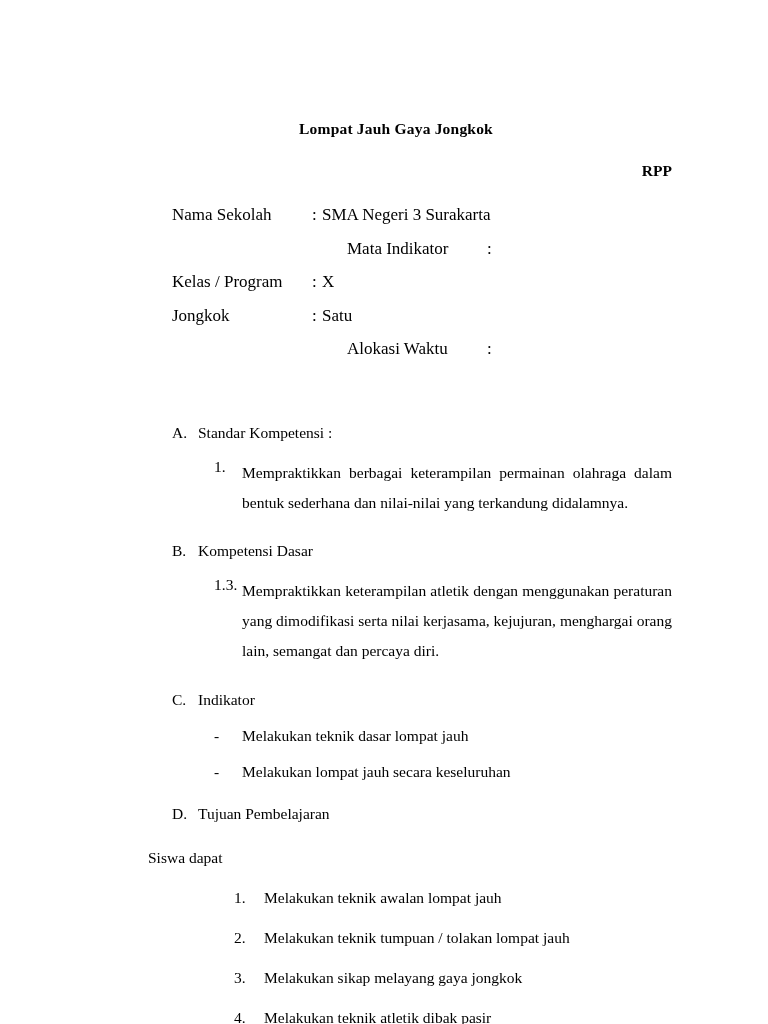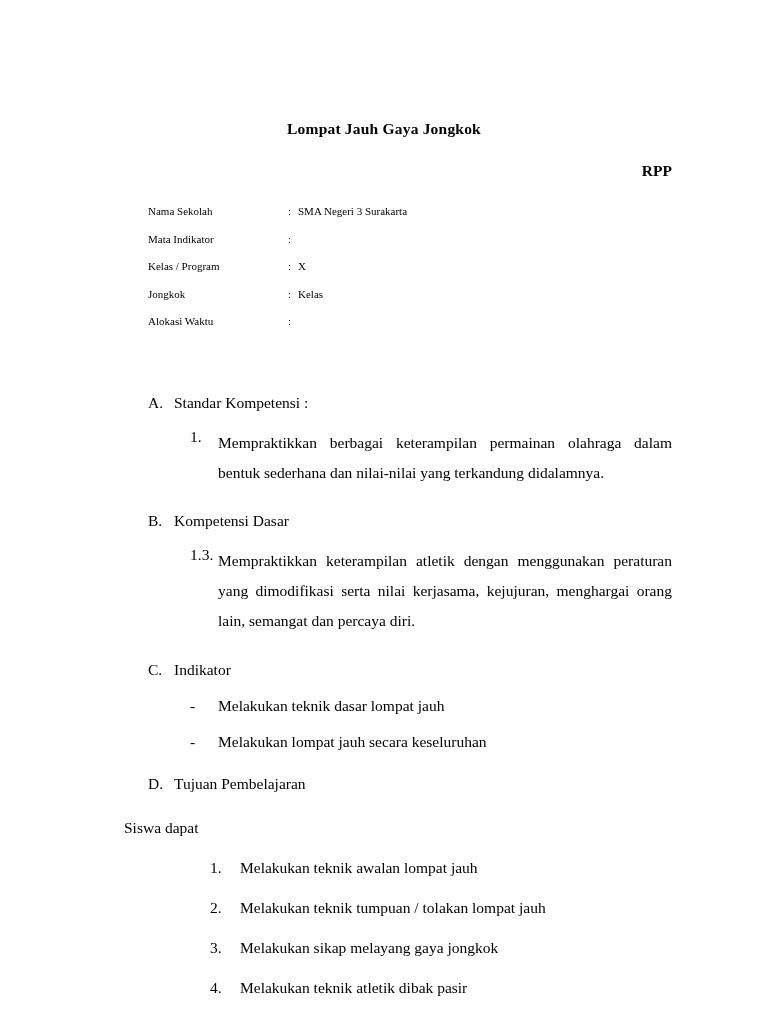--- a/index.html
+++ b/index.html
@@ -12,44 +12,45 @@
     height: 1024px;
     font-family: "Liberation Serif", serif;
     color: #000000;
     position: relative;
     overflow: hidden;
   }
   .page {
     width: 768px;
     height: 1024px;
     box-sizing: border-box;
-    padding: 120px 96px 40px 96px;
+    padding: 120px 96px 40px 120px;
     position: relative;
   }
   .doc-title {
     text-align: center;
     font-weight: bold;
     font-size: 15.5px;
     letter-spacing: 0.2px;
     margin: 0 0 24px 0;
   }
   .doc-subtitle {
     text-align: right;
     font-weight: bold;
     font-size: 15.5px;
     margin: 0 0 26px 0;
   }
   .meta {
     margin: 0 0 0 52px;
   }
   .meta-row {
     display: flex;
-    font-size: 11px;
+    font-size: 17px;
     line-height: 1.0;
     margin-bottom: 16.5px;
+    justify-content: center;
   }
   .meta-label {
     width: 140px;
     flex: 0 0 140px;
   }
   .meta-sep {
     width: 10px;
     flex: 0 0 10px;
   }
   .meta-value {
@@ -139,21 +140,21 @@
       <span class="meta-sep">:</span>
     </div>
     <div class="meta-row">
       <span class="meta-label">Kelas / Program</span>
       <span class="meta-sep">:</span>
       <span class="meta-value">X</span>
     </div>
     <div class="meta-row">
       <span class="meta-label">Jongkok</span>
       <span class="meta-sep">:</span>
-      <span class="meta-value">Kelas</span>
+      <span class="meta-value">Satu</span>
     </div>
     <div class="meta-row">
       <span class="meta-label">Alokasi Waktu</span>
       <span class="meta-sep">:</span>
     </div>
   </div>
 
   <div class="spacer-top"></div>
 
   <div class="section">

